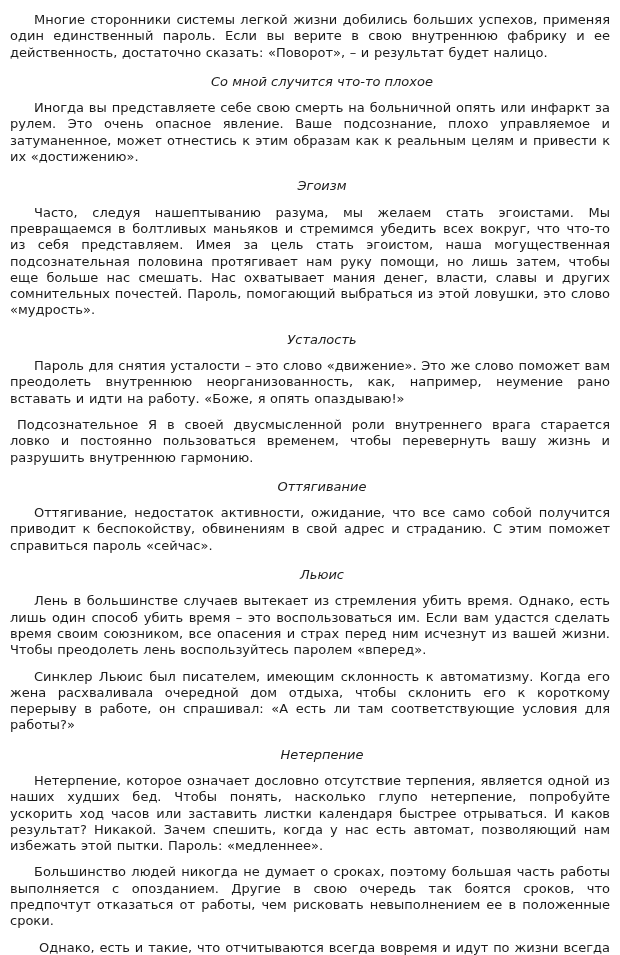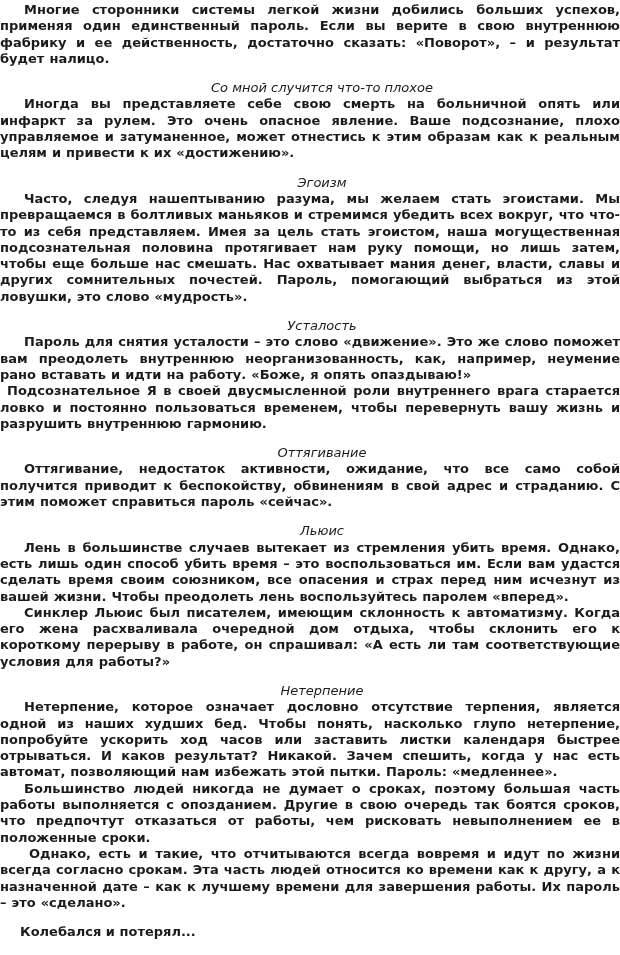--- a/index.html
+++ b/index.html
@@ -16,25 +16,24 @@
     line-height: 16.3px;
     color: #1b1b1b;
     -webkit-font-smoothing: antialiased;
   }
   .page {
     width: 620px;
     padding-top: 2px;
     box-sizing: border-box;
   }
   .p {
-    margin: 0;
+    margin: 10px;
     text-align: justify;
     text-indent: 24px;
     word-spacing: 0.5px;
-    font-weight: bold;
   }
   .p.ind-sm { text-indent: 7px; }
   .p.ind-lg { text-indent: 29px; }
   .hi {
     margin: 13px 0 0 0;
     font-style: italic;
     text-indent: 24px;
     text-align: center;
   }
   .hb {

